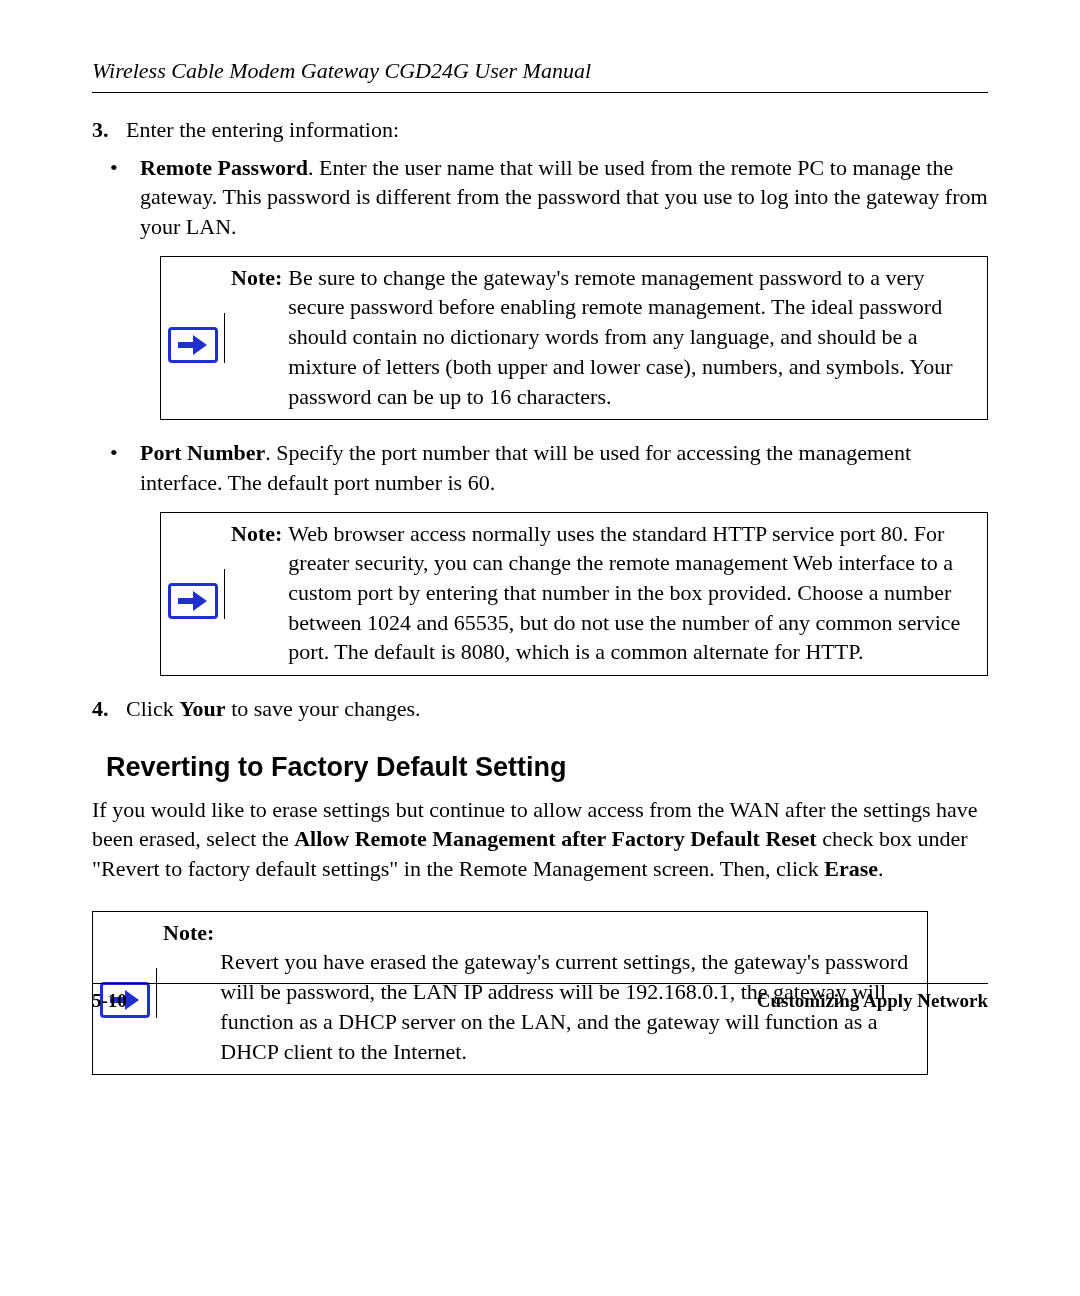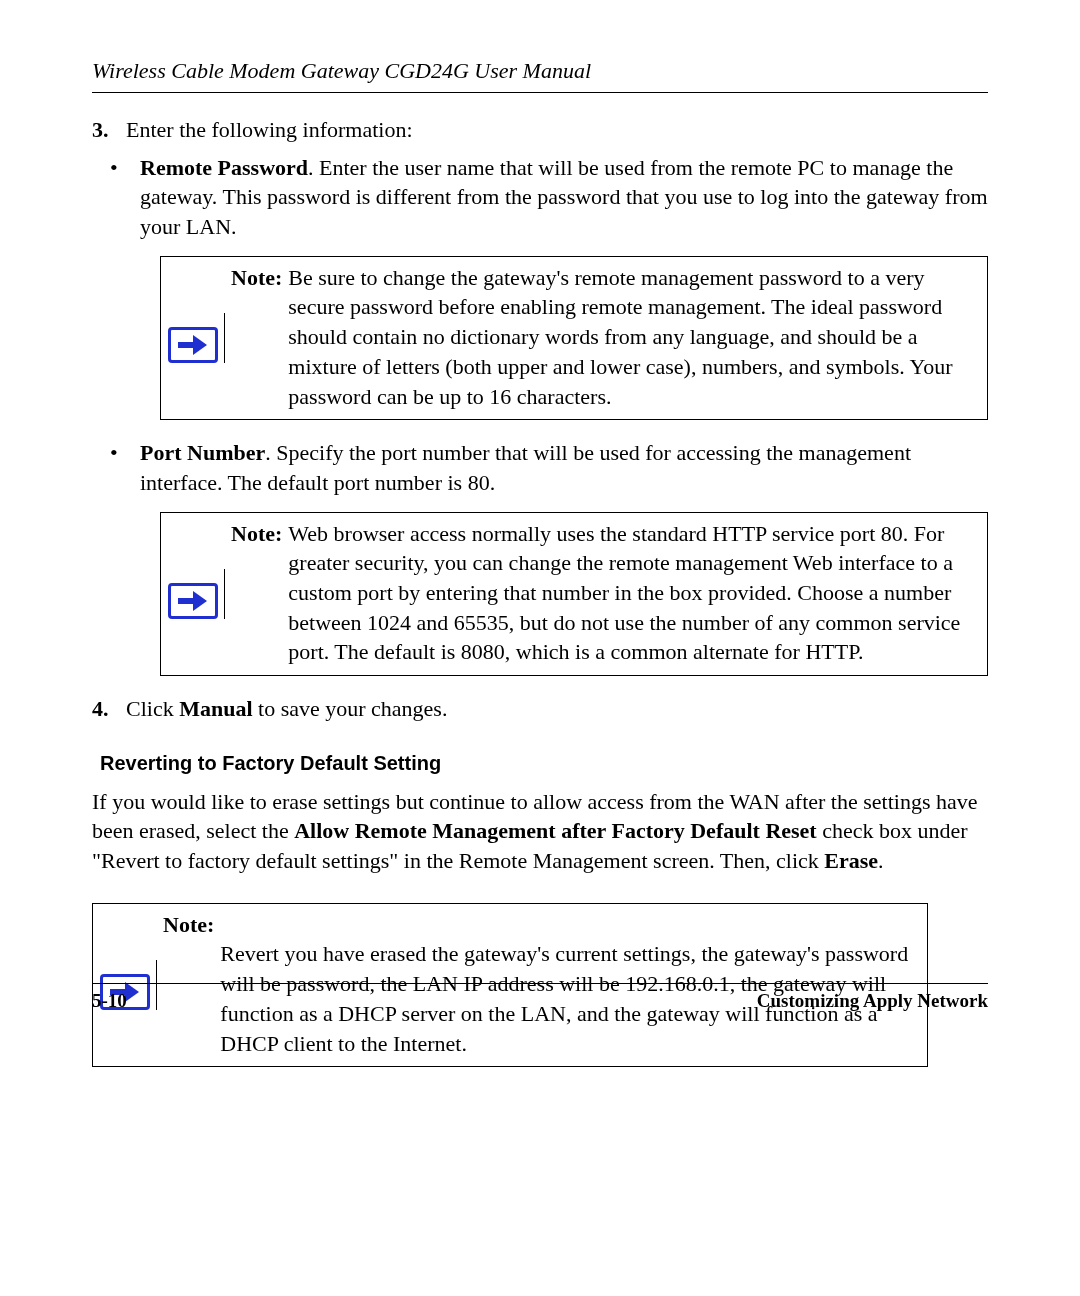--- a/index.html
+++ b/index.html
@@ -127,22 +127,22 @@
     top: 5px;
     width: 0;
     height: 0;
     border-top: 10px solid transparent;
     border-bottom: 10px solid transparent;
     border-left: 14px solid #2030d0;
   }
   h2.section {
     font-family: Arial, Helvetica, sans-serif;
     font-weight: bold;
-    font-size: 20px;
-    margin: 28px 0 12px 8px;
+    font-size: 27px;
+    margin: 28px 0 12px 14px;
   }
   .section-para {
     font-size: 22px;
     line-height: 1.35;
     margin-bottom: 27px;
   }
   .footer {
     position: absolute;
     left: 92px;
     right: 92px;
@@ -169,21 +169,21 @@
 </head>
 <body>
 
 <div class="page">
 
   <div class="header-line">Wireless Cable Modem Gateway CGD24G User Manual</div>
   <hr class="hr">
 
   <div class="ol-item">
     <span class="ol-num">3.</span>
-    <span class="ol-body">Enter the following information:</span>
+    <span class="ol-body">Enter the entering information:</span>
   </div>
 
   <div class="ul">
     <div class="ul-item">
       <span class="bullet">•</span>
       <span class="ul-body">
         <span class="b">Remote Password</span><span>. Enter the user name that will be used from the remote PC to manage the gateway. This password is different from the password that you use to log into the gateway from your LAN.</span>
       </span>
     </div>
   </div>
@@ -197,41 +197,41 @@
         <span class="note-label">Note:</span>
         <span class="note-body">Be sure to change the gateway's remote management password to a very secure password before enabling remote management. The ideal password should contain no dictionary words from any language, and should be a mixture of letters (both upper and lower case), numbers, and symbols. Your password can be up to 16 characters.</span>
       </div>
     </div>
   </div>
 
   <div class="ul">
     <div class="ul-item">
       <span class="bullet">•</span>
       <span class="ul-body">
-        <span class="b">Port Number</span><span>. Specify the port number that will be used for accessing the management interface. The default port number is 80.</span>
+        <span class="b">Port Number</span><span>. Specify the port number that will be used for accessing the management interface. The default port number is 60.</span>
       </span>
     </div>
   </div>
 
   <div class="notebox">
     <div class="iconcell">
       <div class="arrow-icon"></div>
     </div>
     <div class="textcell">
       <div class="textcell-inner">
         <span class="note-label">Note:</span>
         <span class="note-body">Web browser access normally uses the standard HTTP service port 80. For greater security, you can change the remote management Web interface to a custom port by entering that number in the box provided. Choose a number between 1024 and 65535, but do not use the number of any common service port. The default is 8080, which is a common alternate for HTTP.</span>
       </div>
     </div>
   </div>
 
   <div class="ol-item">
     <span class="ol-num">4.</span>
     <span class="ol-body">
-      <span>Click </span><span class="b">Manual</span><span> to save your changes.</span>
+      <span>Click </span><span class="b">Your</span><span> to save your changes.</span>
     </span>
   </div>
 
   <h2 class="section">Reverting to Factory Default Setting</h2>
 
   <div class="section-para">
     <span>If you would like to erase settings but continue to allow access from the WAN after the settings have been erased, select the </span><span class="b">Allow Remote Management after Factory Default Reset</span><span> check box under "Revert to factory default settings" in the Remote Management screen. Then, click </span><span class="b">Erase</span><span>.</span>
   </div>
 
   <div class="notebox outdent" style="margin-left:0; margin-right:60px;">

